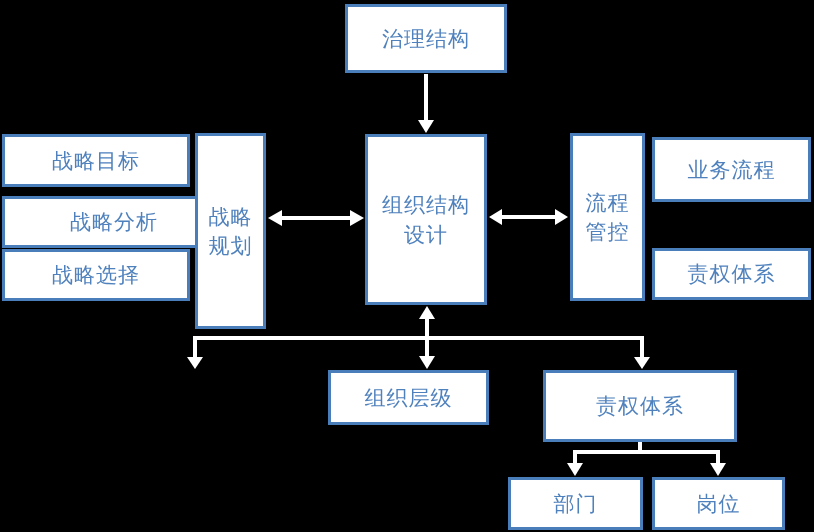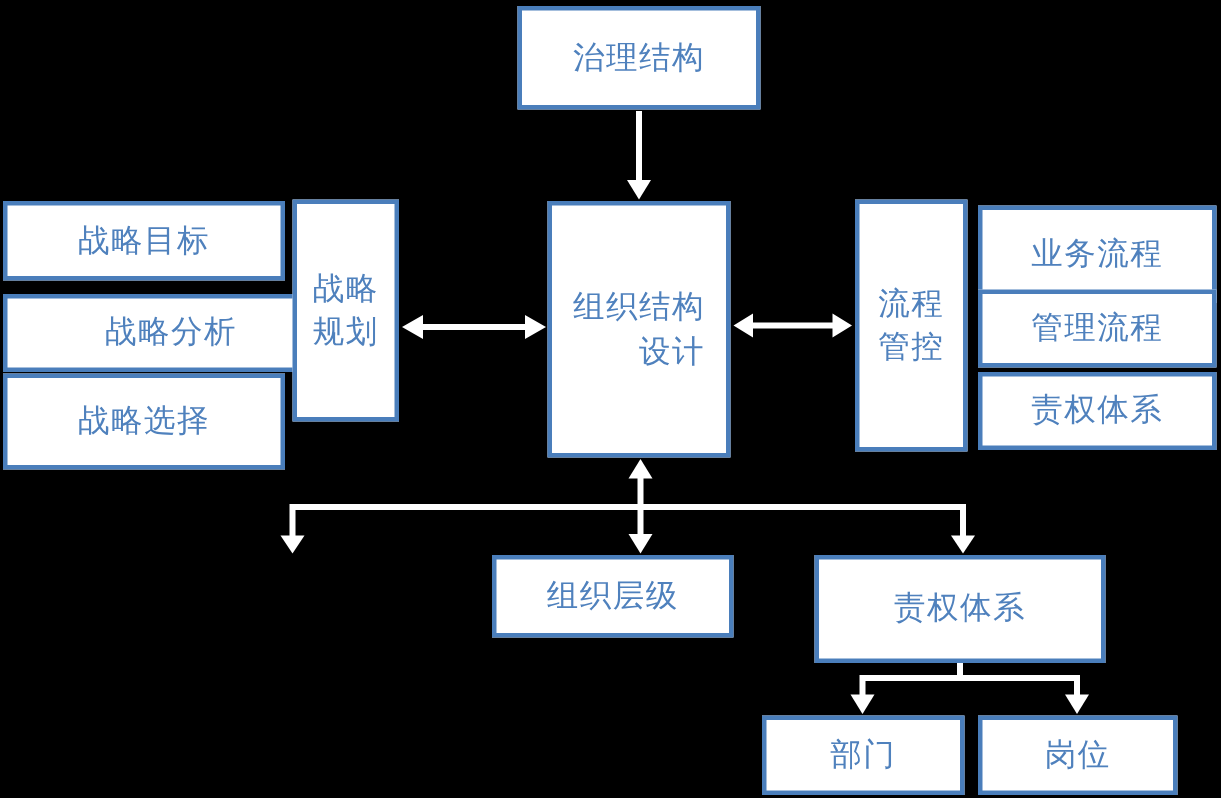--- a/index.html
+++ b/index.html
@@ -20,21 +20,21 @@
   .node{
     position:absolute;
     box-sizing:border-box;
     background:var(--box-fill);
     border:3px solid var(--box-border);
     color:var(--box-text);
     display:flex;align-items:center;justify-content:center;
     font-size:21px;
     letter-spacing:1px;
     line-height:1.4;
-    text-align:right;
+    text-align:center;
   }
   .node span{white-space:pre-line;}
   #connectors{
     position:absolute;left:0;top:0;width:814px;height:532px;
     pointer-events:none;
   }
   .shaft{stroke:var(--arrow);stroke-width:4;fill:none;}
   .head{fill:var(--arrow);stroke:none;}
 </style>
 </head>
@@ -84,42 +84,39 @@
   <div class="node" style="left:345px;top:4px;width:162px;height:69px">
     <span>治理结构</span>
   </div>
 
   <div class="node" style="left:2px;top:134px;width:188px;height:53px">
     <span>战略目标</span>
   </div>
   <div class="node" style="left:2px;top:196px;width:224px;height:52px">
     <span>战略分析</span>
   </div>
-  <div class="node" style="left:2px;top:249px;width:188px;height:64px">
+  <div class="node" style="left:2px;top:249px;width:188px;height:52px">
     <span>战略选择</span>
   </div>
-  <div class="node" style="left:195px;top:133px;width:71px;height:148px">
+  <div class="node" style="left:195px;top:133px;width:71px;height:196px">
     <span>战略
 规划</span>
   </div>
 
   <div class="node" style="left:365px;top:134px;width:122px;height:171px">
     <span>组织结构
 设计</span>
   </div>
 
   <div class="node" style="left:570px;top:133px;width:75px;height:168px">
     <span>流程
 管控</span>
   </div>
   <div class="node" style="left:652px;top:137px;width:159px;height:65px">
     <span>业务流程</span>
-  </div>
-  <div class="node" style="left:652px;top:193px;width:159px;height:52px">
-    <span>管理流程</span>
   </div>
   <div class="node" style="left:652px;top:248px;width:159px;height:52px">
     <span>责权体系</span>
   </div>
 
   <div class="node" style="left:328px;top:370px;width:161px;height:55px">
     <span>组织层级</span>
   </div>
   <div class="node" style="left:543px;top:370px;width:194px;height:72px">
     <span>责权体系</span>

